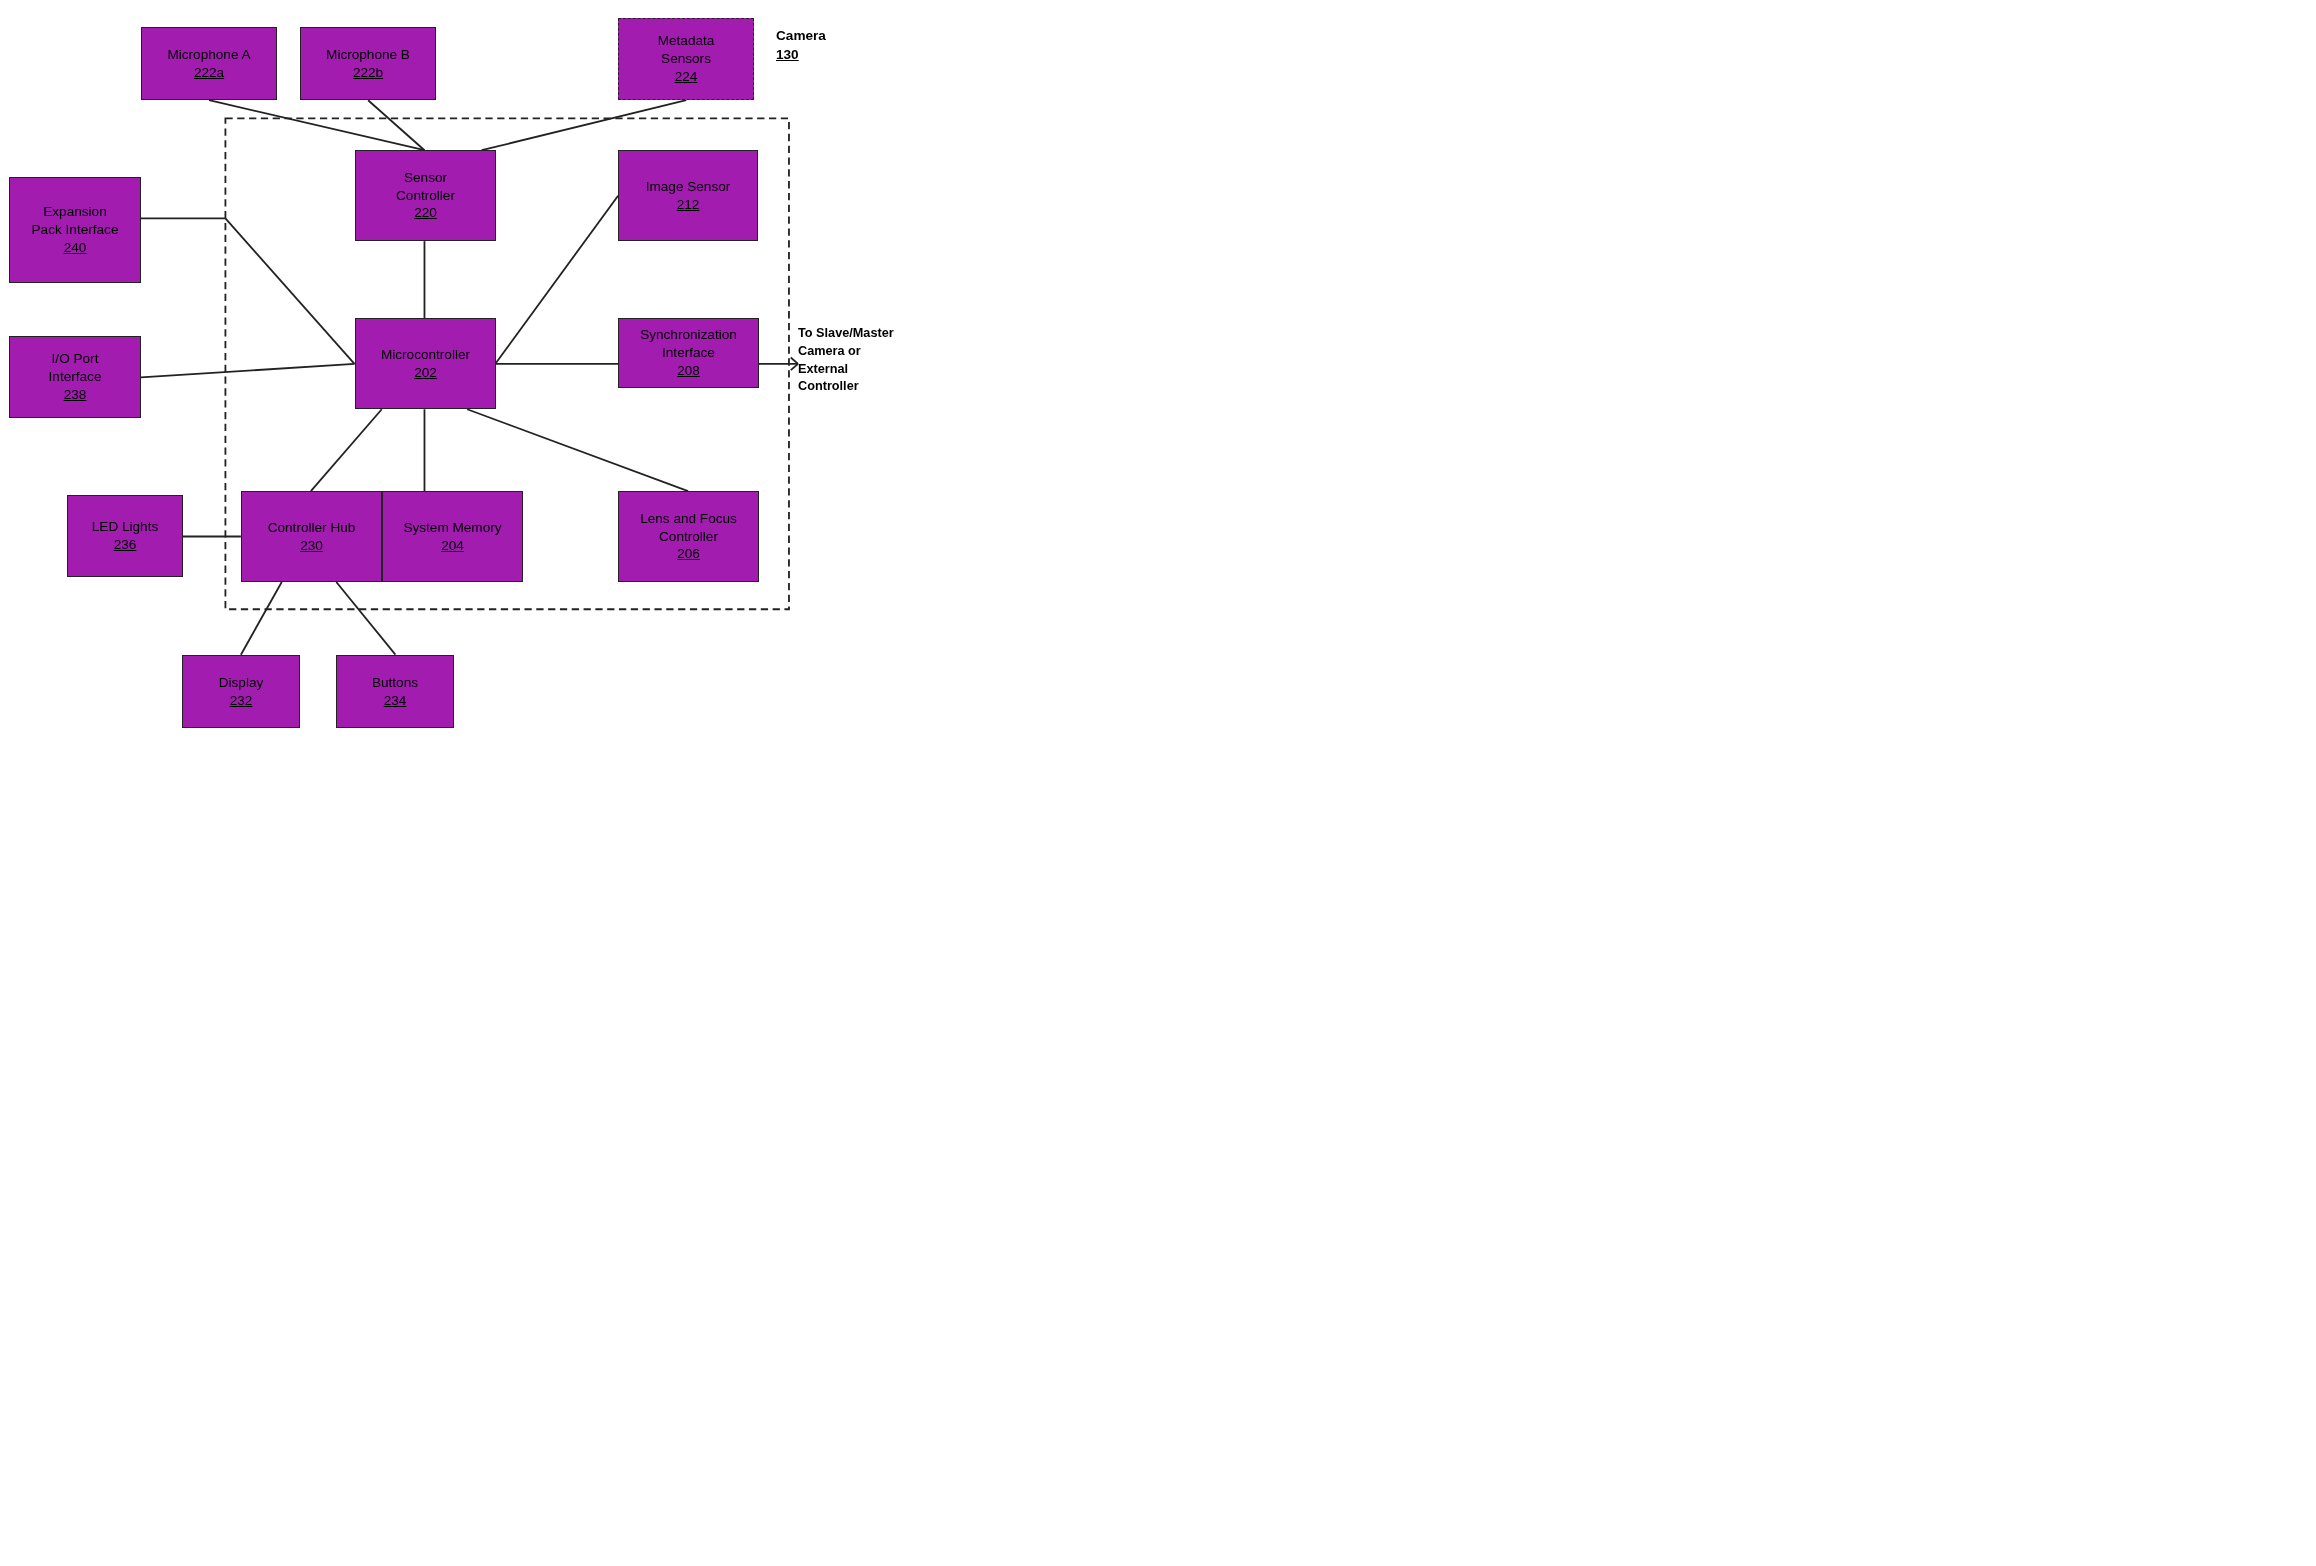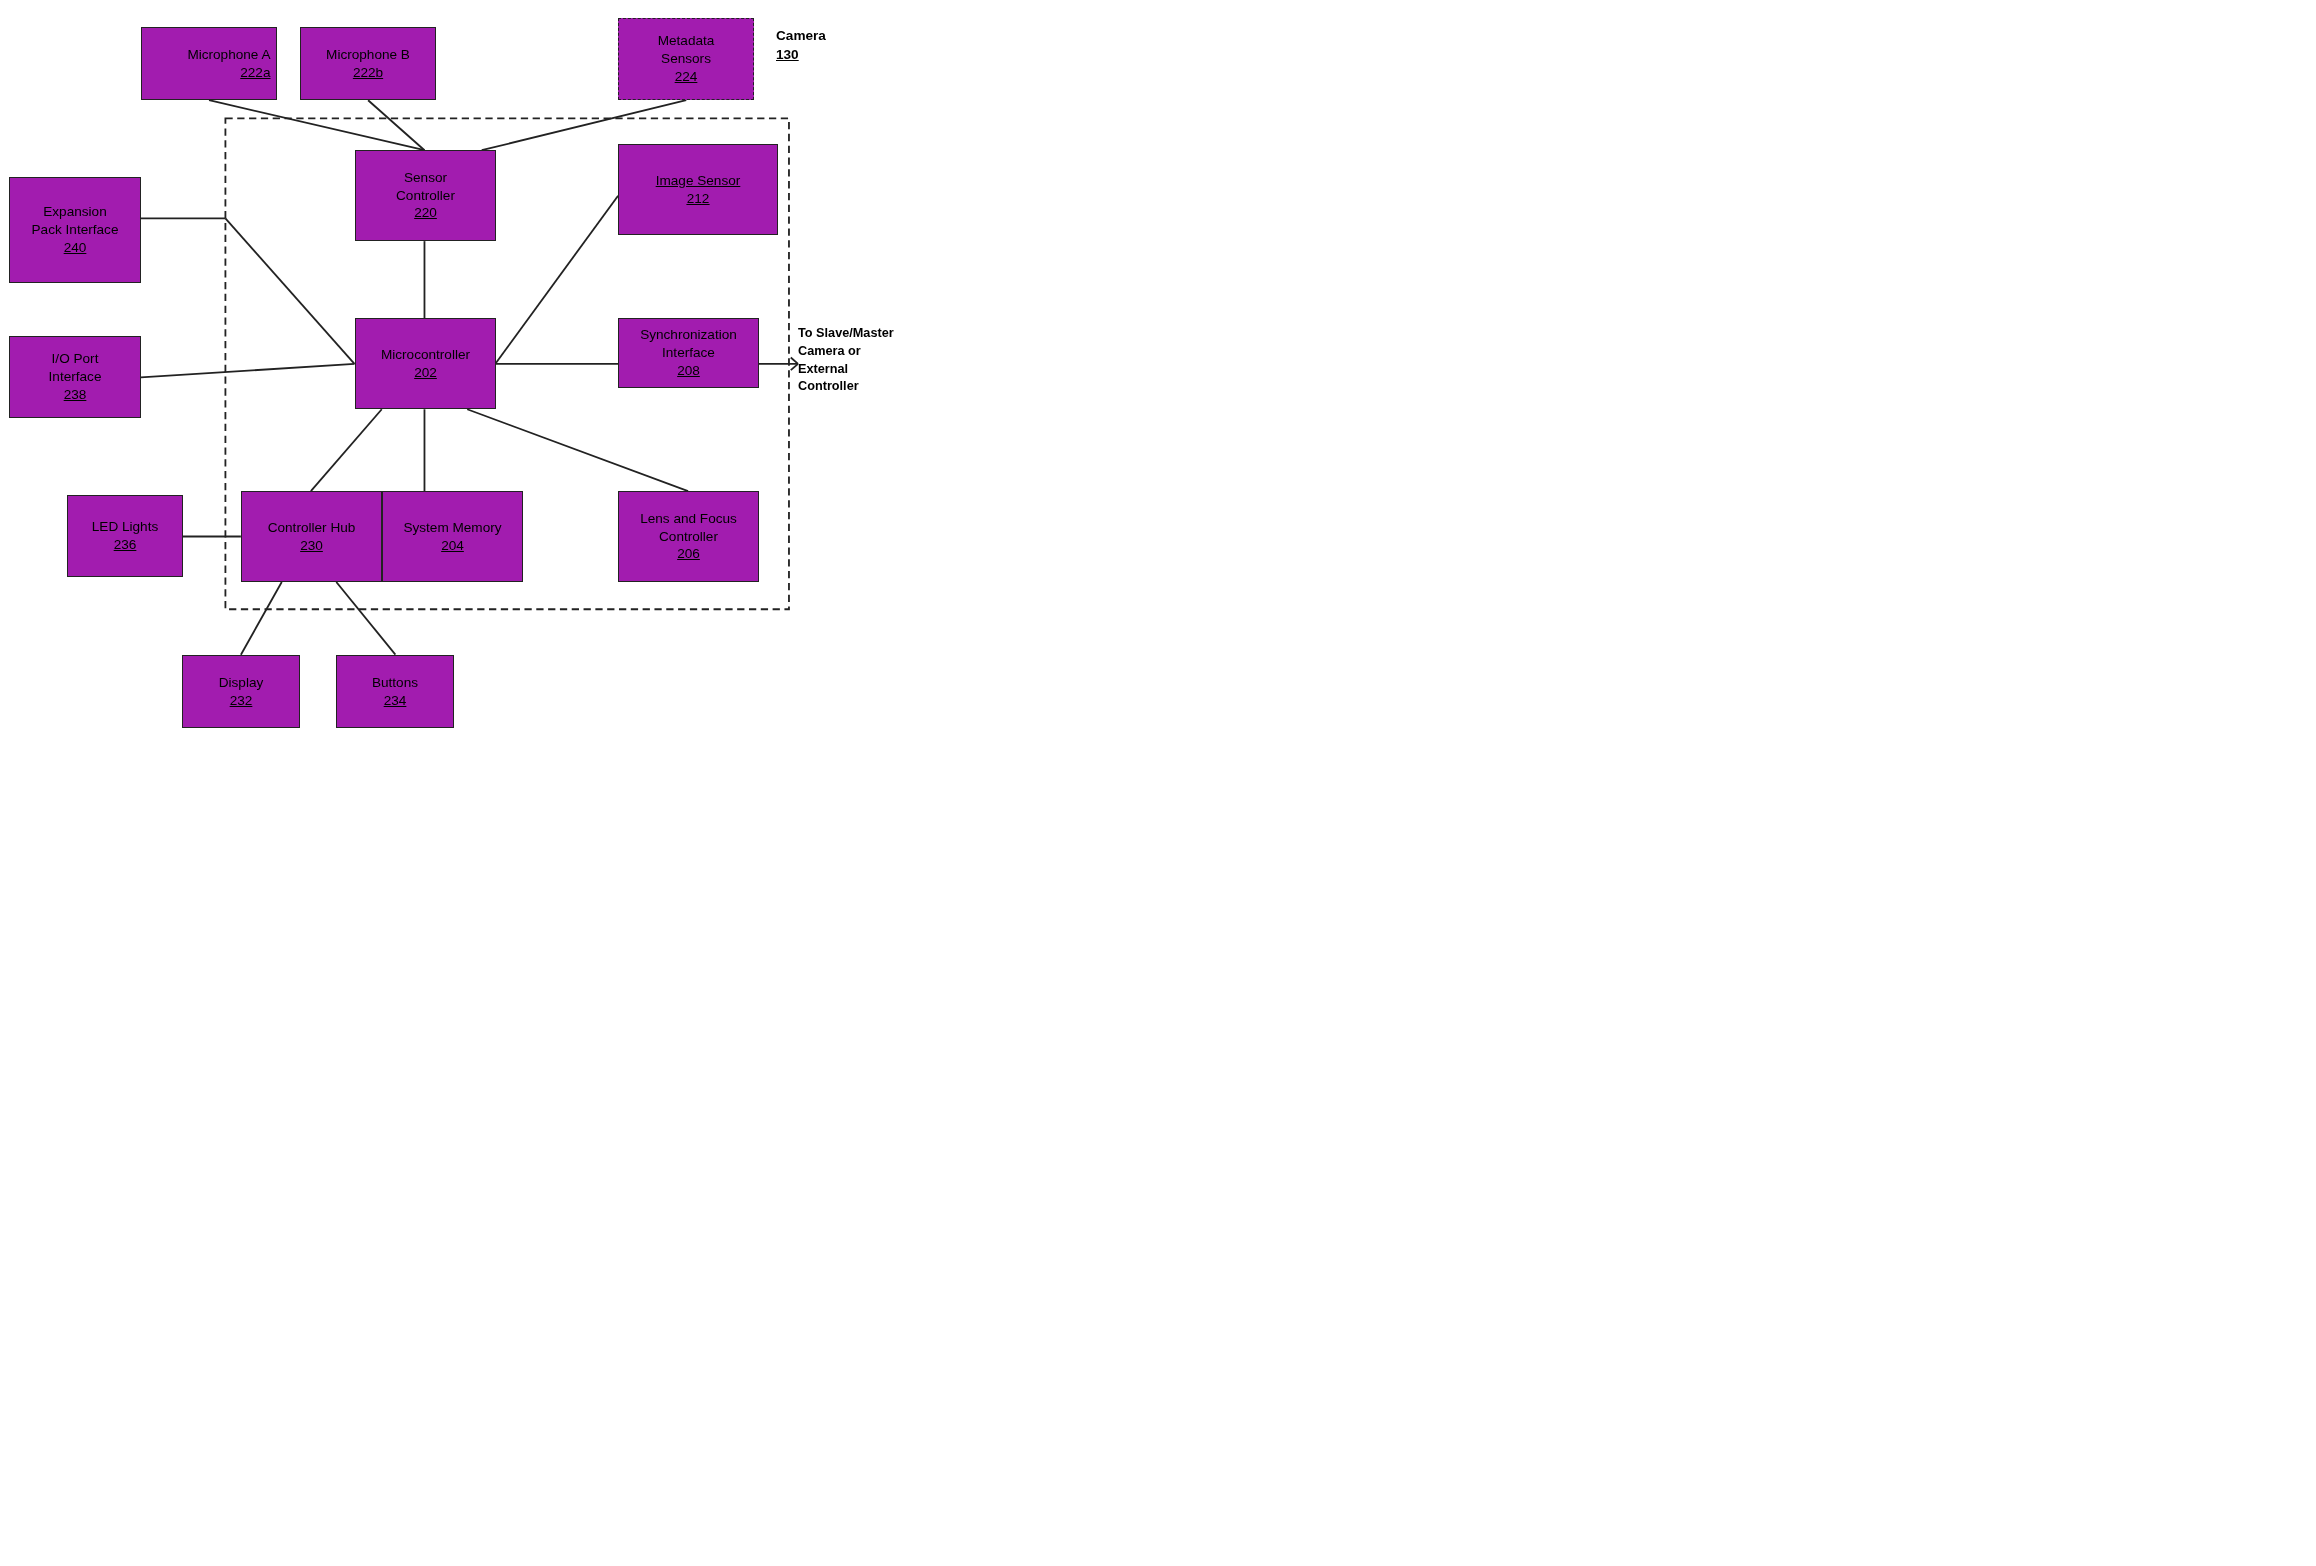--- a/index.html
+++ b/index.html
@@ -98,21 +98,21 @@
 
     <line x1="514" y1="450" x2="757" y2="540"></line>
 
     <line x1="155" y1="590" x2="265" y2="590"></line>
 
     <line x1="310" y1="640" x2="265" y2="720"></line>
 
     <line x1="370" y1="640" x2="435" y2="720"></line>
   </svg>
 
-  <div class="box" style="left:141px; top:27px; width:136px; height:73px;align-items:flex-end;">
+  <div class="box" style="left:141px; top:27px; width:136px; height:73px;">
     <span class="box-label">Microphone A</span>
     <span class="box-number">222a</span>
   </div>
 
   <div class="box" style="left:300px; top:27px; width:136px; height:73px;">
     <span class="box-label">Microphone B</span>
     <span class="box-number">222b</span>
   </div>
 
   <div class="box dashed" style="left:618px; top:18px; width:136px; height:82px;">
@@ -127,21 +127,21 @@
   <div class="box" style="left:9px; top:177px; width:132px; height:106px;">
     <span class="box-label">Expansion<br>Pack Interface</span>
     <span class="box-number">240</span>
   </div>
 
   <div class="box" style="left:355px; top:150px; width:141px; height:91px;">
     <span class="box-label">Sensor<br>Controller</span>
     <span class="box-number">220</span>
   </div>
 
-  <div class="box" style="left:618px; top:144px; width:160px; height:91px;text-decoration:underline;">
+  <div class="box" style="left:618px; top:150px; width:140px; height:91px;">
     <span class="box-label">Image Sensor</span>
     <span class="box-number">212</span>
   </div>
 
   <div class="box" style="left:9px; top:336px; width:132px; height:82px;">
     <span class="box-label">I/O Port<br>Interface</span>
     <span class="box-number">238</span>
   </div>
 
   <div class="box" style="left:355px; top:318px; width:141px; height:91px;">

